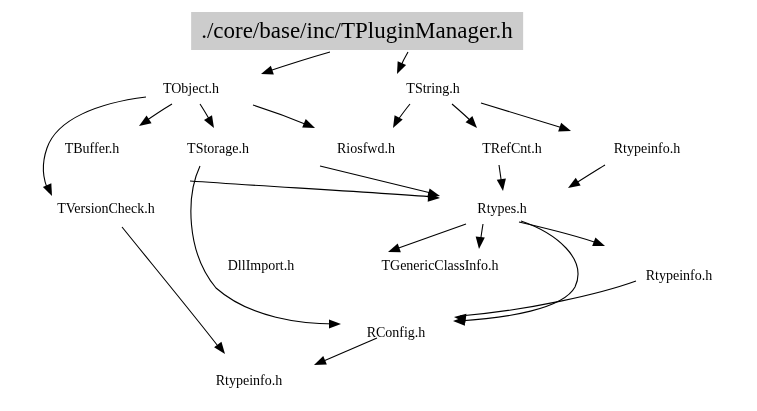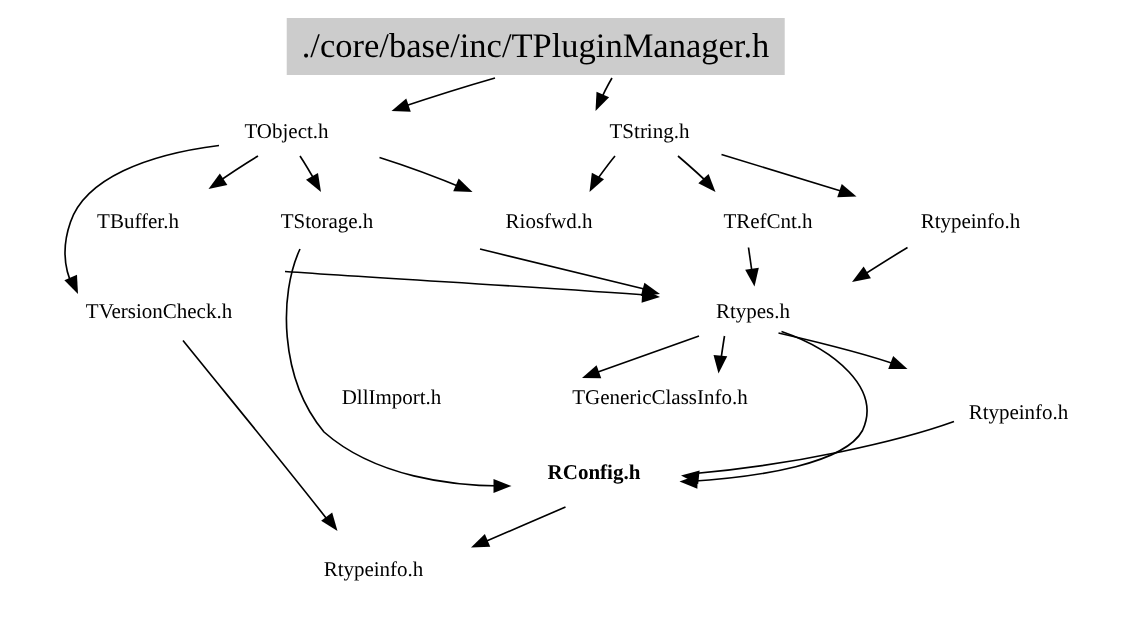--- a/index.html
+++ b/index.html
@@ -147,17 +147,17 @@
       <div class="node" style="left: 74px; top: 149px; margin-left: 18px;">TBuffer.h</div>
       <div class="node" style="left: 218px; top: 149px;">TStorage.h</div>
       <div class="node" style="left: 366px; top: 149px;">Riosfwd.h</div>
       <div class="node" style="left: 512px; top: 149px;">TRefCnt.h</div>
       <div class="node" style="left: 647px; top: 149px;">Rtypeinfo.h</div>
       <div class="node" style="left: 106px; top: 209px;">TVersionCheck.h</div>
       <div class="node" style="left: 486px; top: 209px; margin-left: 16px;">Rtypes.h</div>
       <div class="node" style="left: 261px; top: 266px;">DllImport.h</div>
       <div class="node" style="left: 440px; top: 266px;">TGenericClassInfo.h</div>
       <div class="node" style="left: 679px; top: 276px;">Rtypeinfo.h</div>
-      <div class="node" style="left: 396px; top: 316px; font-weight: bold;">RConfig.h</div>
+      <div class="node" style="left: 396px; top: 333px;">RConfig.h</div>
       <div class="node" style="left: 249px; top: 381px;">Rtypeinfo.h</div>
     </div>
 
 </div>
 
 </body></html>

